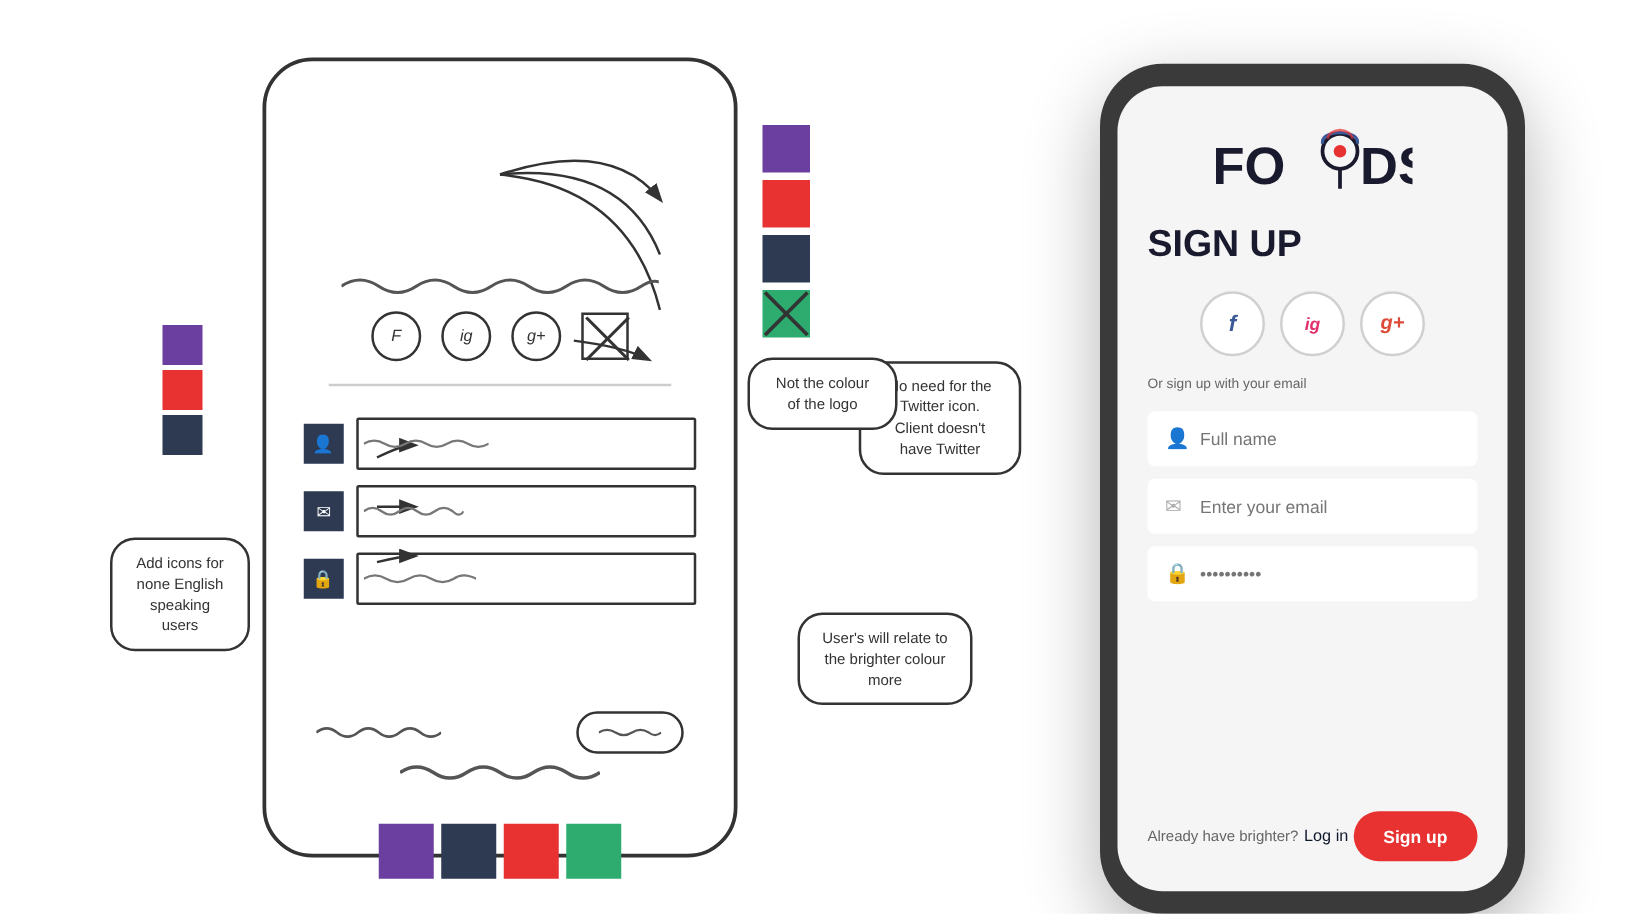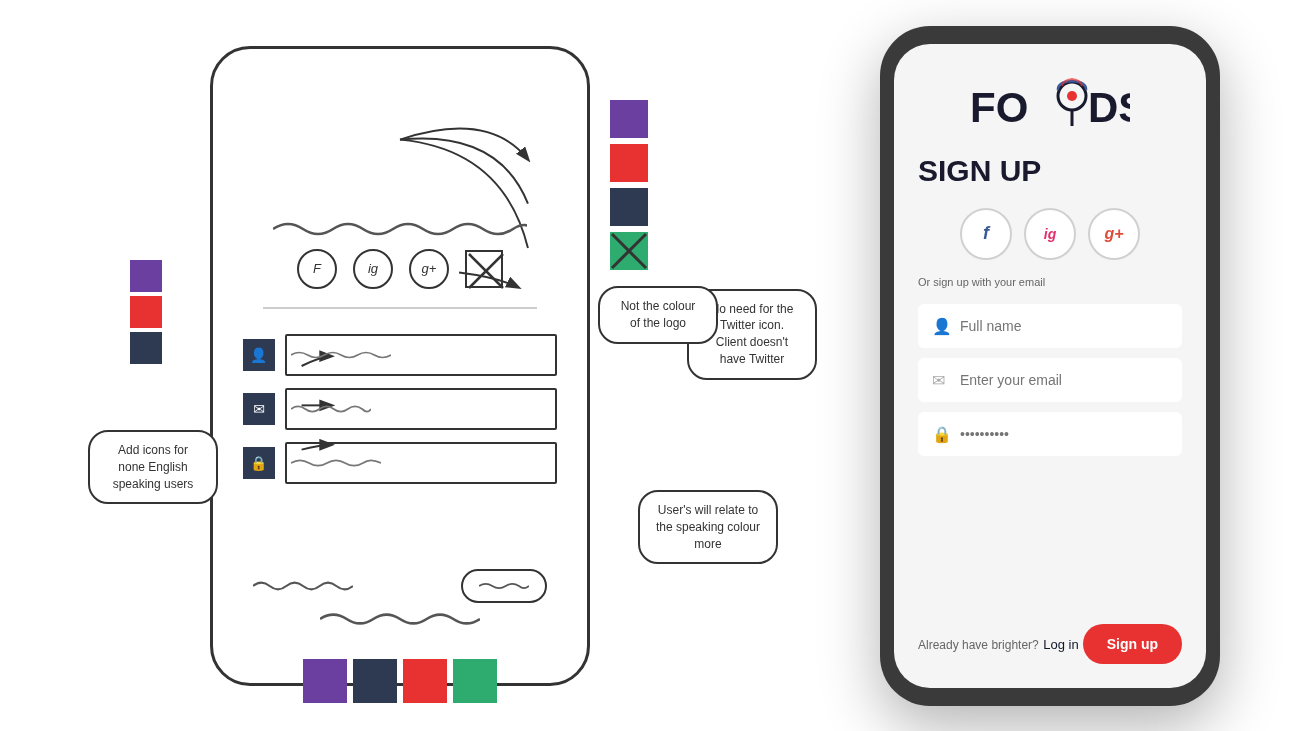--- a/index.html
+++ b/index.html
@@ -117,21 +117,21 @@
       width: 100%;
       height: 100%;
       pointer-events: none;
     }
 
     
     .right-panel {
       width: 460px;
       height: 731px;
       display: flex;
-      align-items: center;
+      align-items: flex-end;
       justify-content: center;
     }
 
     .phone-mockup {
       width: 340px;
       height: 680px;
       background: #3a3a3a;
       border-radius: 50px;
       padding: 18px 14px;
       display: flex;
@@ -381,23 +381,23 @@
     <div style="position:relative;width:38px;height:38px;background:#2eab6e;">
       <svg viewBox="0 0 38 38" width="38" height="38" style="position:absolute;top:0;left:0;">
         <line x1="2" y1="2" x2="36" y2="36" stroke="#333" stroke-width="3"></line>
         <line x1="36" y1="2" x2="2" y2="36" stroke="#333" stroke-width="3"></line>
       </svg>
     </div>
 
     <div class="speech-bubble" style="position:relative;margin-top:10px;width:120px;left:-40px;font-size:12px;">Not the colour of the logo</div>
   </div>
 
-  <div class="speech-bubble" style="position:absolute;left:40px;top:430px;width:130px;font-size:12px;">Add icons for none English speaking users</div>
-
-  <div class="speech-bubble" style="position:absolute;left:590px;top:490px;width:140px;font-size:12px;">User's will relate to the speaking colour more</div>
+  <div class="speech-bubble" style="position:absolute;left:40px;top:430px;width:112px;font-size:12px;">Add icons for none English speaking users</div>
+
+  <div class="speech-bubble" style="position:absolute;left:590px;top:490px;width:140px;font-size:12px;">User's will relate to the brighter colour more</div>
 
   <div style="position:absolute;bottom:28px;left:50%;transform:translateX(-50%);display:flex;gap:6px;">
     <div class="swatch purple" style="width:44px;height:44px;"></div>
     <div class="swatch dark-navy" style="width:44px;height:44px;"></div>
     <div class="swatch red" style="width:44px;height:44px;"></div>
     <div class="swatch green" style="width:44px;height:44px;"></div>
   </div>
 
 </div>
 

